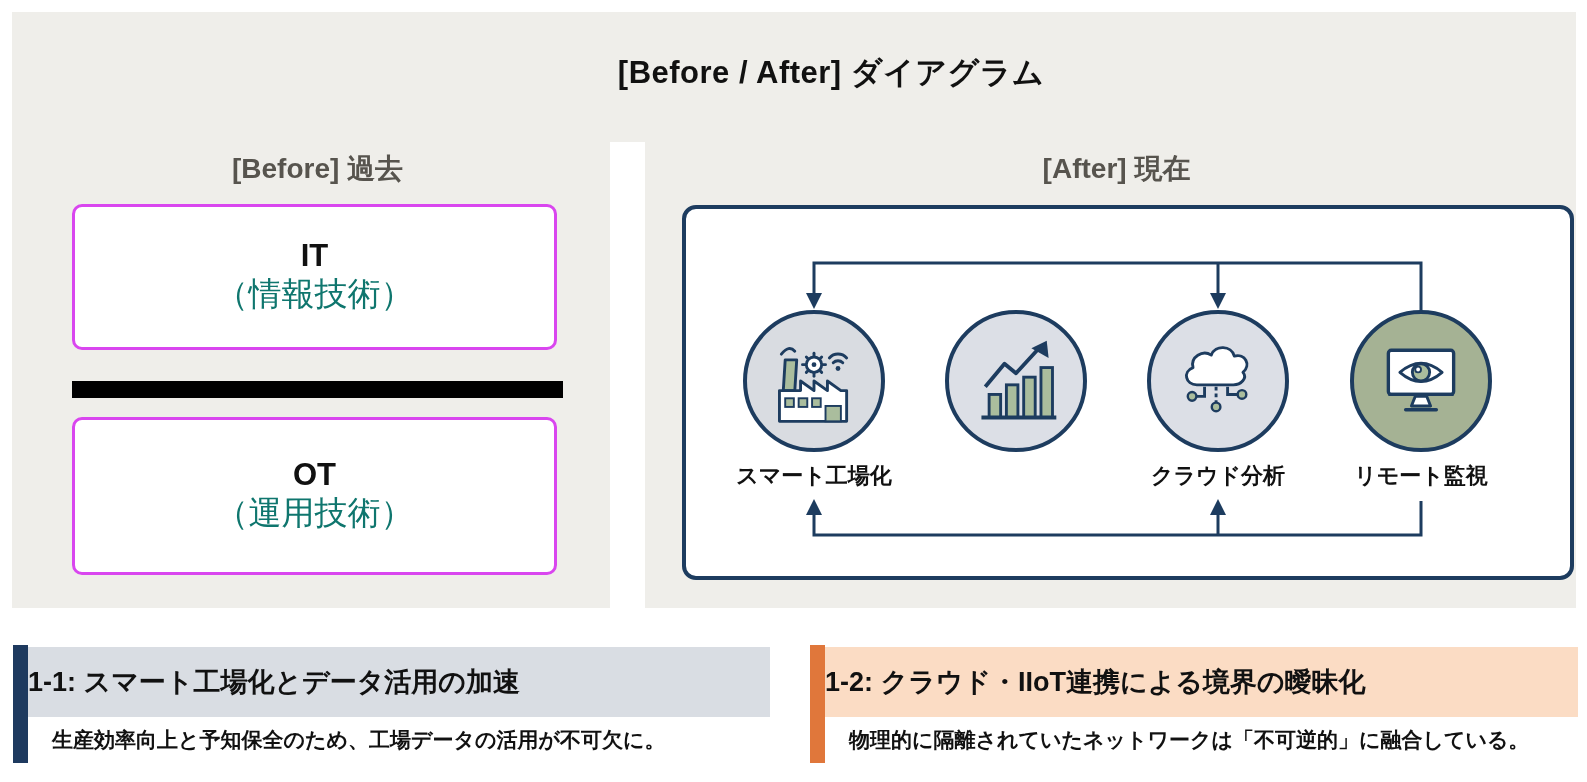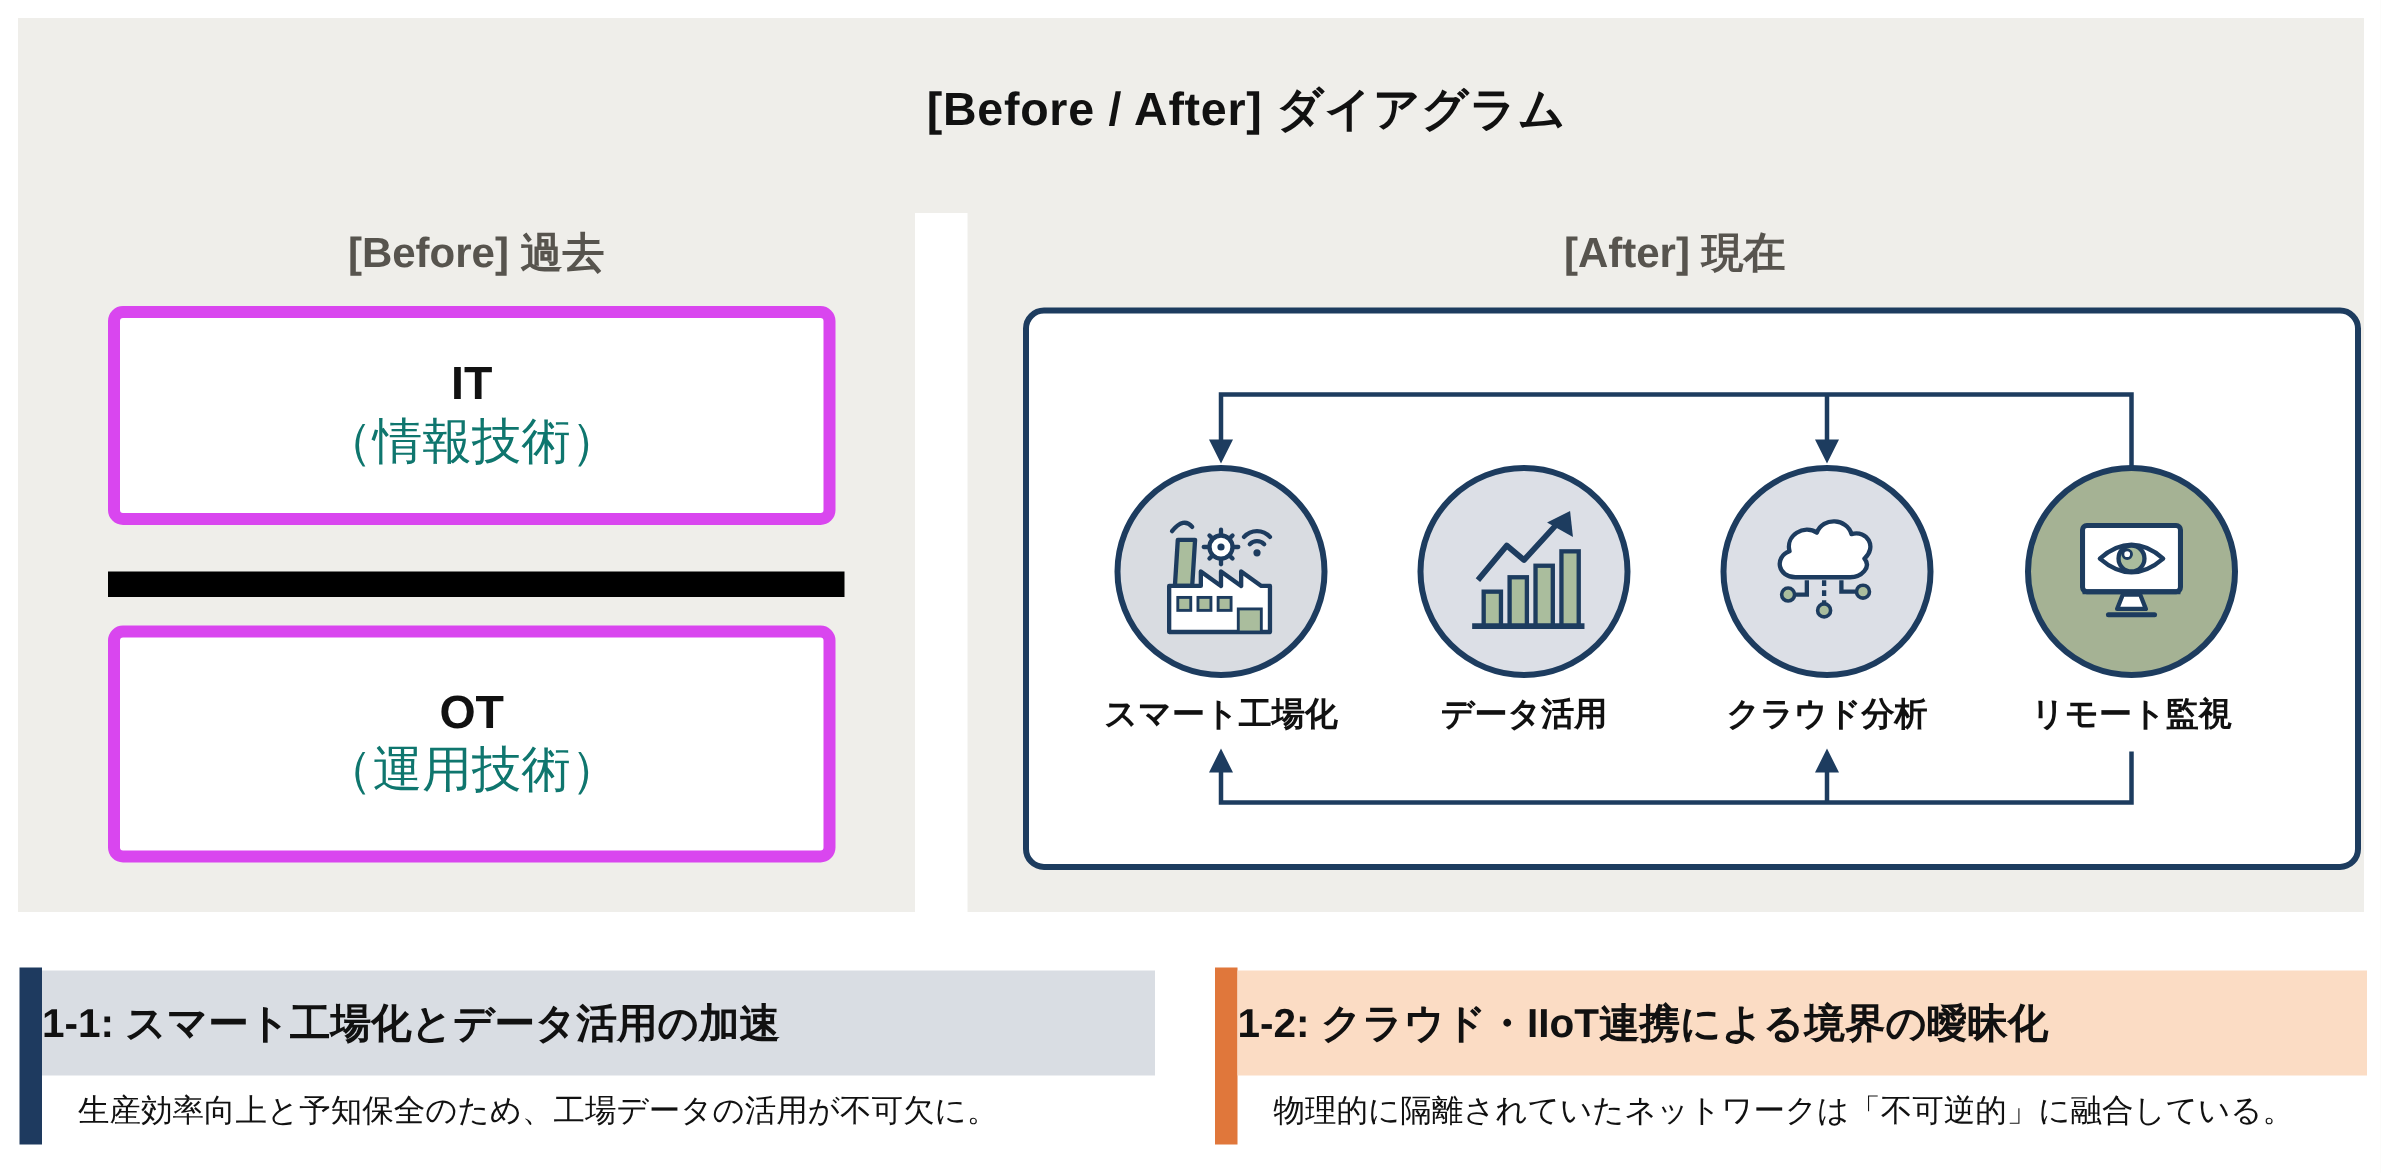--- a/index.html
+++ b/index.html
@@ -10,21 +10,21 @@
   .panel { position:absolute; left:12px; top:12px; width:1564px; height:596px; background:#efeeea; }
   .main-title { position:absolute; left:0; top:40px; width:100%; text-align:center;
                 font-size:31px; font-weight:bold; color:#111111; letter-spacing:0.5px;margin-left:37px; }
   .panel-divider { position:absolute; left:598px; top:130px; width:35px; height:478px; background:#ffffff; }
 
   .section-header { position:absolute; top:138px; font-size:28px; font-weight:bold; color:#57544e; text-align:center; }
   .header-before { left:13px; width:585px; }
   .header-after  { left:633px; width:943px; }
 
   
-  .b-box { position:absolute; left:60px; width:485px; background:#ffffff; border:8px solid #d946ef;
+  .b-box { position:absolute; left:60px; width:485px; background:#ffffff; border:3px solid #d946ef;
            border-radius:10px; display:flex; flex-direction:column; align-items:center; justify-content:center; }
   .it-box { top:192px; height:146px; }
   .ot-box { top:405px; height:158px; }
   .box-title { font-size:31px; font-weight:bold; color:#111111; line-height:1.15; }
   .box-sub   { font-size:33px; font-weight:normal; color:#0f766e; line-height:1.3; }
   .air-gap-bar { position:absolute; left:60px; top:369px; width:491px; height:17px; background:#000000; }
 
   
   .after-box { position:absolute; left:670px; top:193px; width:892px; height:375px; background:#ffffff;
                border:4px solid #1d3c5f; border-radius:14px; }
@@ -45,21 +45,21 @@
   .accent-bar { position:absolute; left:0; top:0; width:15px; height:118px; }
   .accent-navy   { background:#1e3a5f; }
   .accent-orange { background:#e0773b; }
   .callout-title { position:absolute; left:15px; top:2px; right:0; height:70px;
                    display:flex; align-items:center; 
                    font-size:27px; font-weight:bold; color:#111111; }
   .title-bg-blue  { background:#d9dde3; }
   .title-bg-peach { background:#fbdcc4; }
   .callout-desc { position:absolute; left:15px; top:72px; right:0; height:46px;
                   display:flex; align-items:center; padding-left:24px;
-                  font-size:21px; font-weight:normal; color:#111111; }
+                  font-size:21px; font-weight:bold; color:#111111; }
 </style>
 </head>
 <body>
 
 <div class="page">
 
   <div class="panel">
     <div class="main-title">[Before / After] ダイアグラム</div>
     <div class="panel-divider"></div>
 
@@ -126,21 +126,20 @@
         <svg width="96" height="96" viewBox="0 0 100 100">
           <rect x="22" y="64" width="12" height="24" fill="#aabd9d" stroke="#1d3c5f" stroke-width="3"></rect>
           <rect x="40" y="54" width="12" height="34" fill="#aabd9d" stroke="#1d3c5f" stroke-width="3"></rect>
           <rect x="58" y="46" width="12" height="42" fill="#aabd9d" stroke="#1d3c5f" stroke-width="3"></rect>
           <rect x="76" y="36" width="12" height="52" fill="#aabd9d" stroke="#1d3c5f" stroke-width="3"></rect>
           <line x1="14" y1="88" x2="92" y2="88" stroke="#1d3c5f" stroke-width="4"></line>
           <polyline points="18,56 38,32 50,42 72,18" fill="none" stroke="#1d3c5f" stroke-width="4" stroke-linejoin="round"></polyline>
           <path d="M82,8 L84,26 L66,16 Z" fill="#1d3c5f"></path>
         </svg>
       </div>
-      <div class="node-label" style="left:220px;">データ活用</div>
 
       <div class="node-circle fill-gray2" style="left:461px; top:101px;">
         <svg width="96" height="96" viewBox="0 0 100 100">
           <path d="M28,54 C16,54 13,40 24,36 C21,25 34,17 43,23 C47,12 64,13 67,24 C78,21 85,33 76,41 C81,47 74,54 66,54 Z" fill="#ffffff" stroke="#1d3c5f" stroke-width="3" stroke-linejoin="round"></path>
           <polyline points="36,56 36,66 28,66" fill="none" stroke="#1d3c5f" stroke-width="3"></polyline>
           <circle cx="23" cy="66" r="4.5" fill="#aabd9d" stroke="#1d3c5f" stroke-width="2.5"></circle>
           <line x1="48" y1="56" x2="48" y2="72" stroke="#1d3c5f" stroke-width="3" stroke-dasharray="4 3"></line>
           <circle cx="48" cy="77" r="4.5" fill="#aabd9d" stroke="#1d3c5f" stroke-width="2.5"></circle>
           <polyline points="60,56 60,64 70,64" fill="none" stroke="#1d3c5f" stroke-width="3"></polyline>
           <circle cx="75" cy="64" r="4.5" fill="#aabd9d" stroke="#1d3c5f" stroke-width="2.5"></circle>

